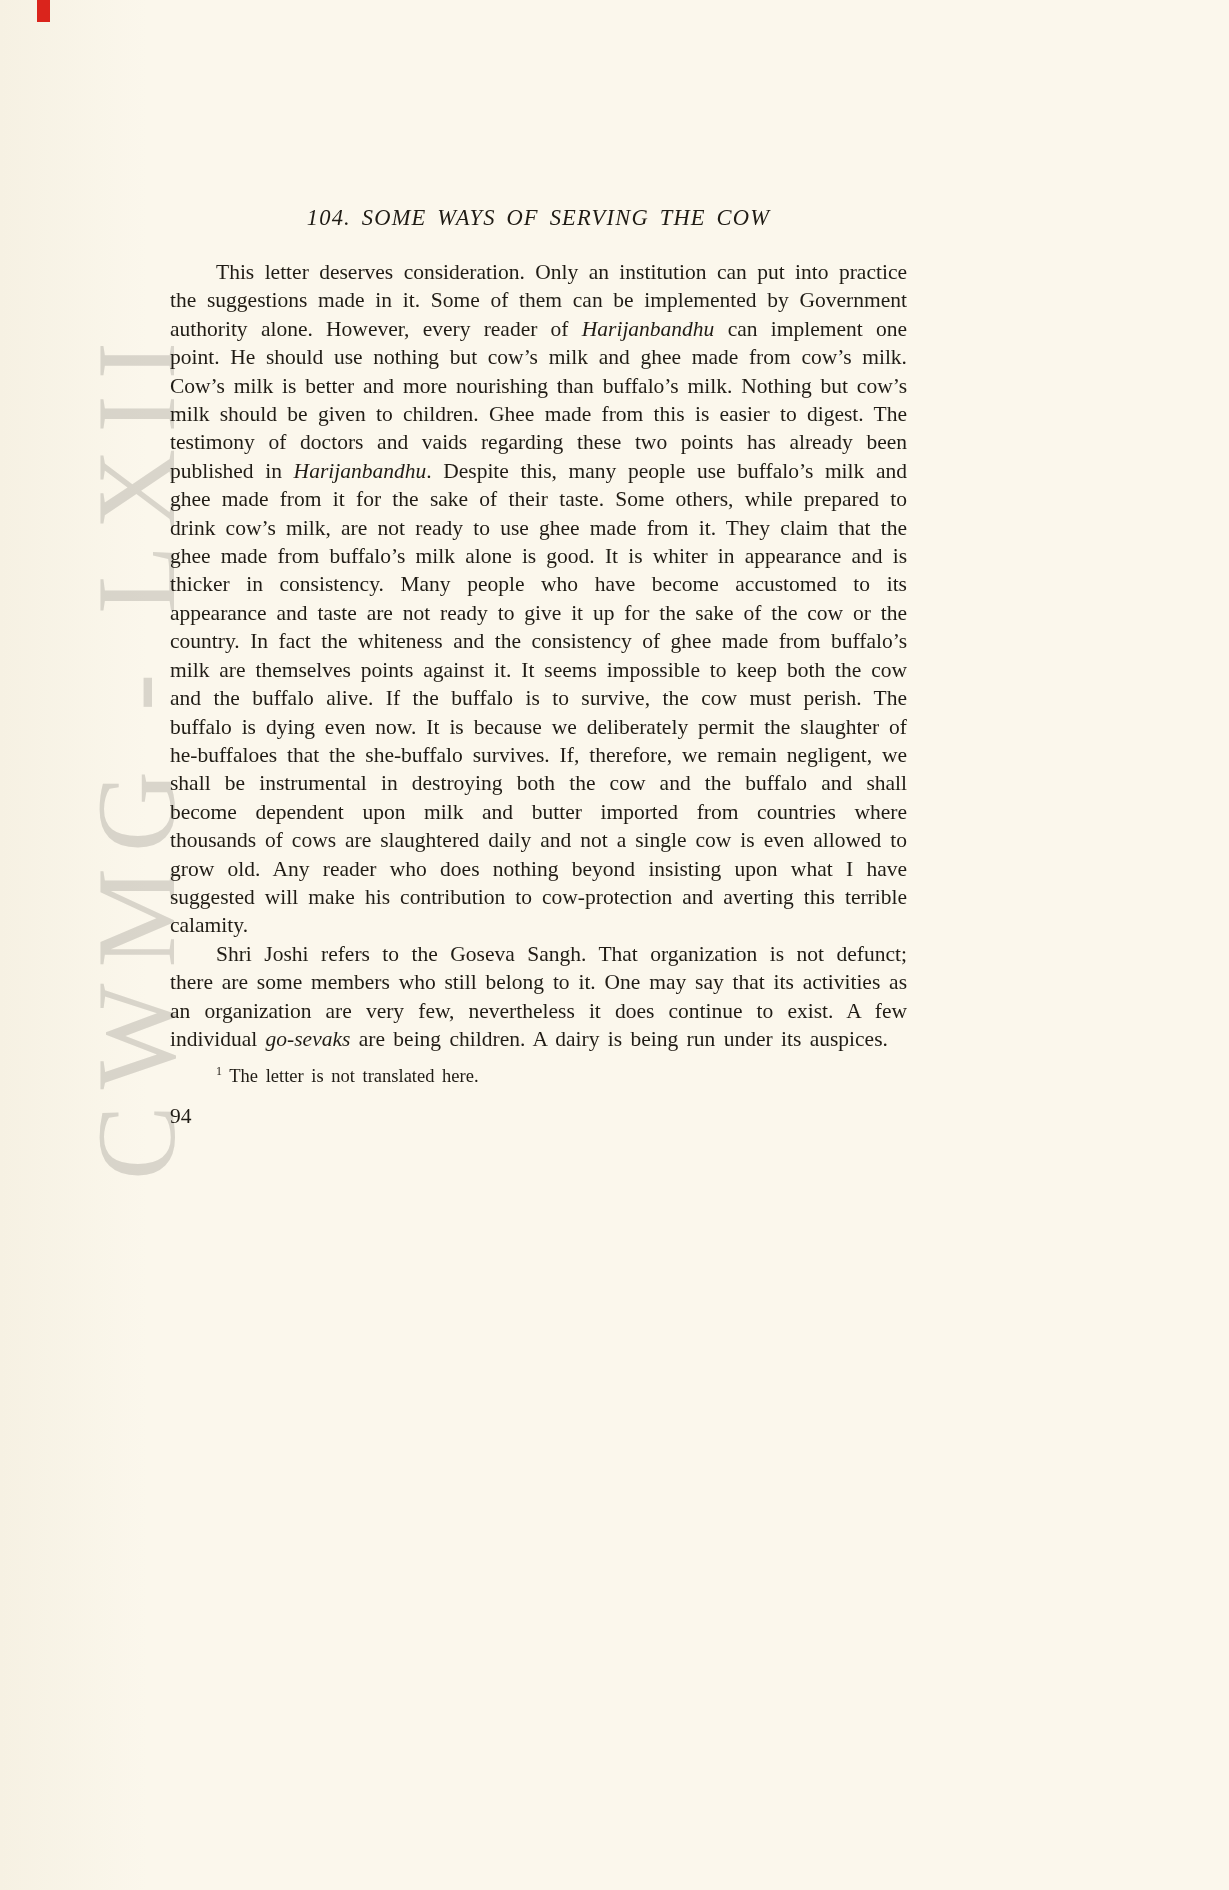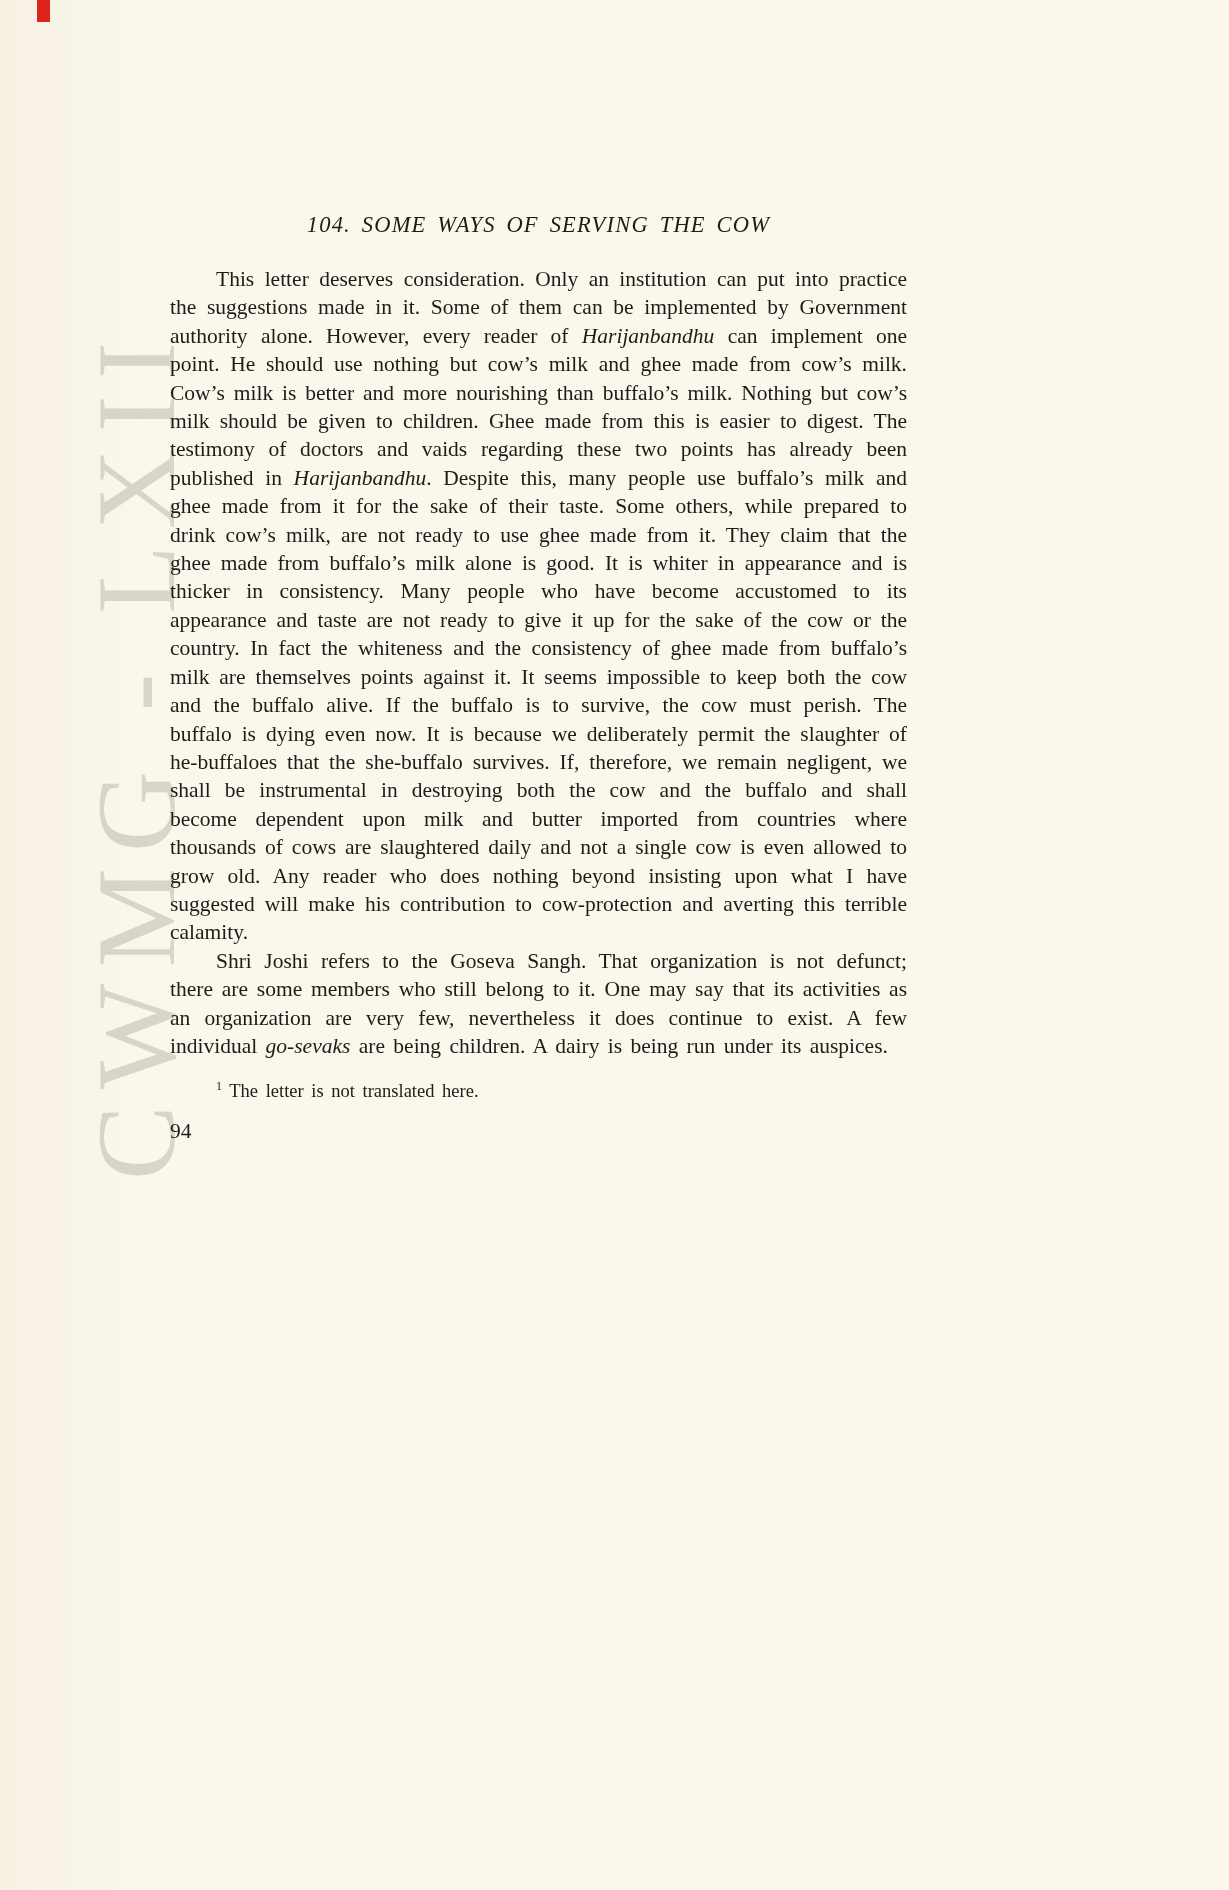--- a/index.html
+++ b/index.html
@@ -34,21 +34,21 @@
     line-height: 1;
     letter-spacing: 16px;
     white-space: nowrap;
     color: rgba(128, 126, 118, 0.28);
     font-family: "Liberation Serif", serif;
     user-select: none;
   }
   .content {
     position: absolute;
     left: 170px;
-    top: 212px;
+    top: 205px;
     width: 737px;
   }
   .title {
     text-align: center;
     font-style: italic;
     font-size: 22.5px;
     letter-spacing: 1.2px;
     word-spacing: 4px;
     margin-bottom: 27px;
     font-weight: normal;
@@ -59,21 +59,21 @@
     text-align: justify;
     word-spacing: 3px;
     text-indent: 46px;
   }
   .para sup {
     font-size: 13px;
     line-height: 0;
   }
   em { }
   .footnote {
-    margin-top: 19px;
+    margin-top: 11px;
     padding-left: 46px;
     font-size: 18.5px;
     line-height: 24px;
     word-spacing: 3px;
   }
   .footnote sup {
     font-size: 12px;
     line-height: 0;
   }
   .page-number {

